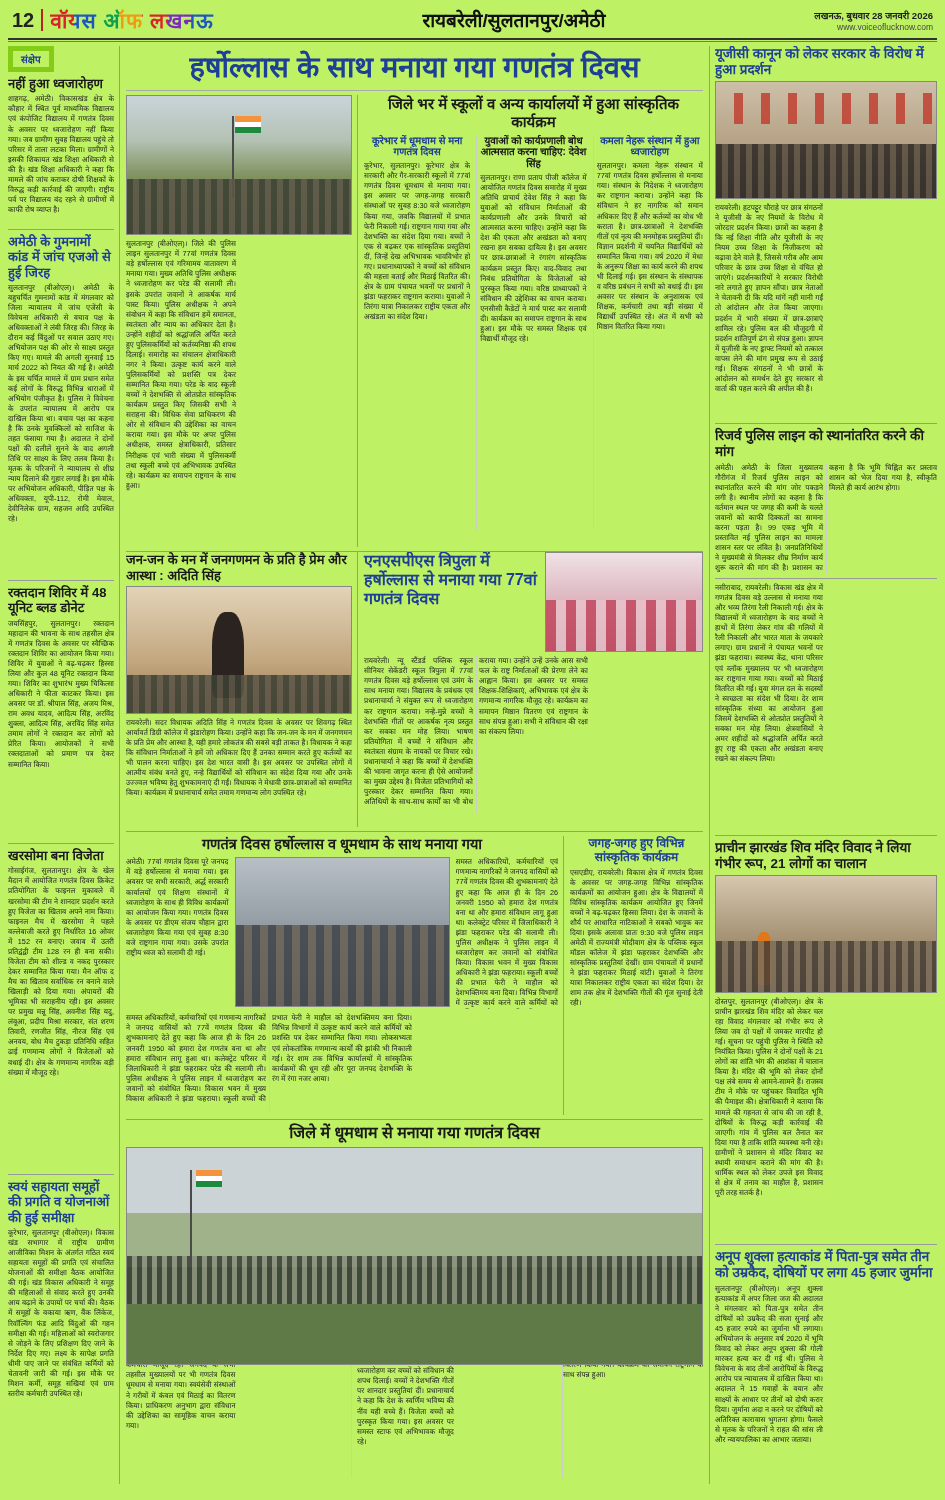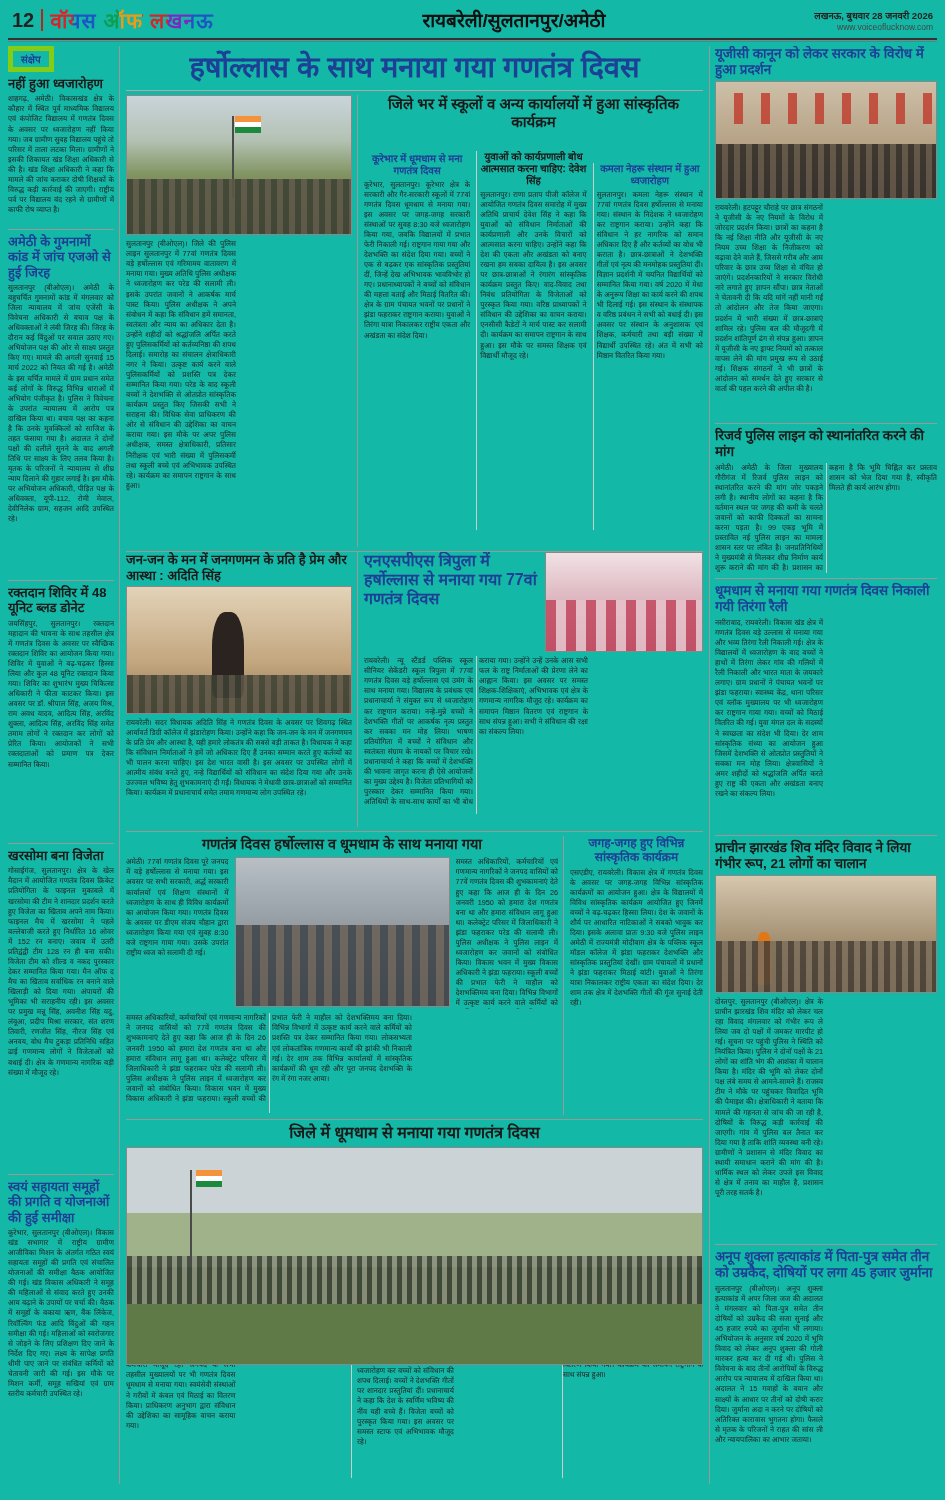--- a/index.html
+++ b/index.html
@@ -1,19 +1,19 @@
 <!DOCTYPE html>
 <html lang="hi"><head>
 <meta charset="utf-8">
 <style>
   * { box-sizing: border-box; margin: 0; padding: 0; }
   html,body { background:#d9d9d9; }
   #page {
     width:945px; height:1500px; margin:0 auto; position:relative;
-    background:#14b8a6; color:#1a1a1a; overflow:hidden;
+    background:#bef264; color:#1a1a1a; overflow:hidden;
     font-family:"Liberation Sans", sans-serif;
     padding:4px 8px 8px 8px;
   }
   
   header.mast { display:flex; align-items:center; justify-content:space-between;
     padding:2px 4px 4px 4px; }
   .mh-left { display:flex; align-items:center; gap:7px; }
   .pageno { font-size:20px; font-weight:bold; color:#222; }
   .mh-divider { width:2px; height:22px; background:#b5261e; }
   .masthead { font-size:21px; font-weight:bold; letter-spacing:1px;
@@ -48,21 +48,21 @@
   .brief + .brief { border-top:1px solid #999; margin-top:5px; padding-top:4px; }
   .brief h3 { font-size:13px; margin-bottom:3px; text-align:left; }
 
   
   .lead-head { font-size:29px; color:#1d3f96; text-align:center; padding:4px 0 6px 0;
     border-bottom:1px solid #aaa; margin-bottom:4px; }
   .rowA { display:flex; gap:6px; height:452px; overflow:hidden; }
   .leadL { flex:0 0 232px; border-right:1px solid #999; padding-right:5px; }
   .schoolR { flex:1 1 auto; }
   .schoolR h2 { font-size:15px; text-align:center; margin-bottom:4px; }
-  .threecol { display:flex; gap:6px; height:395px;align-items:flex-end; }
+  .threecol { display:flex; gap:6px; height:395px; }
   .tc { flex:1 1 0; border-left:1px solid #ccc; padding-left:3px; overflow:hidden; }
   .tc:first-child { border-left:none; padding-left:0; }
   .tc h4 { font-size:10px; margin-bottom:3px; text-align:center; }
 
   .rowB { display:flex; gap:6px; height:276px; border-top:1px solid #999; margin-top:4px; padding-top:0; overflow:hidden; }
   .aditiL { flex:0 0 232px; border-right:1px solid #999; padding-right:5px; }
   .aditiL h2 { font-size:13px; margin-bottom:3px; }
   .nspsR { flex:1 1 auto; }
   .nsps-top { display:flex; gap:6px; margin-bottom:4px; }
   .nsps-top h2 { flex:1 1 auto; font-size:16px; color:#1d3f96; }
@@ -266,21 +266,20 @@
         </div>
         <div class="body cols2" style="height:218px">रायबरेली। हटपट्टूर चौराहे पर छात्र संगठनों ने यूजीसी के नए नियमों के विरोध में जोरदार प्रदर्शन किया। छात्रों का कहना है कि नई शिक्षा नीति और यूजीसी के नए नियम उच्च शिक्षा के निजीकरण को बढ़ावा देने वाले हैं, जिससे गरीब और आम परिवार के छात्र उच्च शिक्षा से वंचित हो जाएंगे। प्रदर्शनकारियों ने सरकार विरोधी नारे लगाते हुए ज्ञापन सौंपा। छात्र नेताओं ने चेतावनी दी कि यदि मांगें नहीं मानी गईं तो आंदोलन और तेज किया जाएगा। प्रदर्शन में भारी संख्या में छात्र-छात्राएं शामिल रहे। पुलिस बल की मौजूदगी में प्रदर्शन शांतिपूर्ण ढंग से संपन्न हुआ। ज्ञापन में यूजीसी के नए ड्राफ्ट नियमों को तत्काल वापस लेने की मांग प्रमुख रूप से उठाई गई। शिक्षक संगठनों ने भी छात्रों के आंदोलन को समर्थन देते हुए सरकार से वार्ता की पहल करने की अपील की है।</div>
       </article>
 
       <article class="r-art" style="height:150px">
         <h2>रिजर्व पुलिस लाइन को स्थानांतरित करने की मांग</h2>
         <div class="body cols2" style="height:112px">अमेठी। अमेठी के जिला मुख्यालय गौरीगंज में रिजर्व पुलिस लाइन को स्थानांतरित करने की मांग जोर पकड़ने लगी है। स्थानीय लोगों का कहना है कि वर्तमान स्थल पर जगह की कमी के चलते जवानों को काफी दिक्कतों का सामना करना पड़ता है। 99 एकड़ भूमि में प्रस्तावित नई पुलिस लाइन का मामला शासन स्तर पर लंबित है। जनप्रतिनिधियों ने मुख्यमंत्री से मिलकर शीघ्र निर्माण कार्य शुरू कराने की मांग की है। प्रशासन का कहना है कि भूमि चिह्नित कर प्रस्ताव शासन को भेज दिया गया है, स्वीकृति मिलते ही कार्य आरंभ होगा।</div>
       </article>
 
       <article class="r-art" style="height:252px">
-        <h2 class="blue">धूमधाम से मनाया गया गणतंत्र दिवस निकाली गयी तिरंगा रैली</h2>
         <div class="body cols2" style="height:206px">नसीराबाद, रायबरेली। विकास खंड क्षेत्र में गणतंत्र दिवस बड़े उल्लास से मनाया गया और भव्य तिरंगा रैली निकाली गई। क्षेत्र के विद्यालयों में ध्वजारोहण के बाद बच्चों ने हाथों में तिरंगा लेकर गांव की गलियों में रैली निकाली और भारत माता के जयकारे लगाए। ग्राम प्रधानों ने पंचायत भवनों पर झंडा फहराया। स्वास्थ्य केंद्र, थाना परिसर एवं ब्लॉक मुख्यालय पर भी ध्वजारोहण कर राष्ट्रगान गाया गया। बच्चों को मिठाई वितरित की गई। युवा मंगल दल के सदस्यों ने स्वच्छता का संदेश भी दिया। देर शाम सांस्कृतिक संध्या का आयोजन हुआ जिसमें देशभक्ति से ओतप्रोत प्रस्तुतियों ने सबका मन मोह लिया। क्षेत्रवासियों ने अमर शहीदों को श्रद्धांजलि अर्पित करते हुए राष्ट्र की एकता और अखंडता बनाए रखने का संकल्प लिया।</div>
       </article>
 
       <article class="r-art" style="height:404px">
         <h2>प्राचीन झारखंड शिव मंदिर विवाद ने लिया गंभीर रूप, 21 लोगों का चालान</h2>
         <div class="photo photo-mandir">
           <div class="ph-saffron"></div>
           <div class="ph-crowd" style="height:44%; background:repeating-linear-gradient(90deg,#4a4036 0 6px,#7d6f5c 6px 12px);"></div>
         </div>
         <div class="body cols2" style="height:236px">दोस्तपुर, सुलतानपुर (बीओएल)। क्षेत्र के प्राचीन झारखंड शिव मंदिर को लेकर चल रहा विवाद मंगलवार को गंभीर रूप ले लिया जब दो पक्षों में जमकर मारपीट हो गई। सूचना पर पहुंची पुलिस ने स्थिति को नियंत्रित किया। पुलिस ने दोनों पक्षों के 21 लोगों का शांति भंग की आशंका में चालान किया है। मंदिर की भूमि को लेकर दोनों पक्ष लंबे समय से आमने-सामने हैं। राजस्व टीम ने मौके पर पहुंचकर विवादित भूमि की पैमाइश की। क्षेत्राधिकारी ने बताया कि मामले की गहनता से जांच की जा रही है, दोषियों के विरुद्ध कड़ी कार्रवाई की जाएगी। गांव में पुलिस बल तैनात कर दिया गया है ताकि शांति व्यवस्था बनी रहे। ग्रामीणों ने प्रशासन से मंदिर विवाद का स्थायी समाधान कराने की मांग की है। धार्मिक स्थल को लेकर उपजे इस विवाद से क्षेत्र में तनाव का माहौल है, प्रशासन पूरी तरह सतर्क है।</div>

